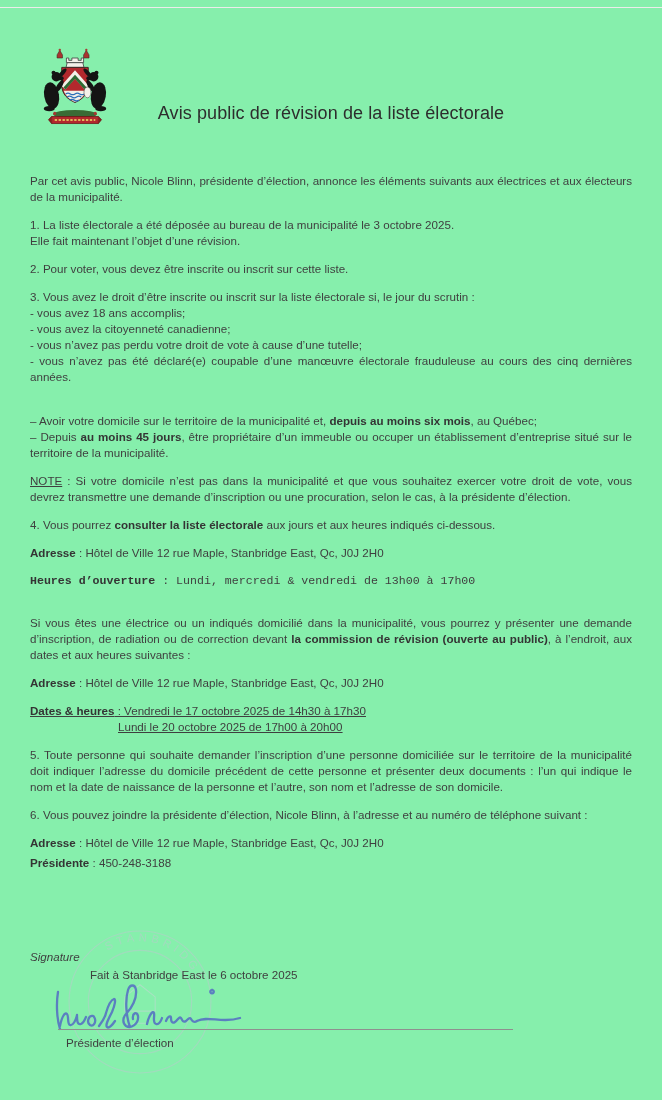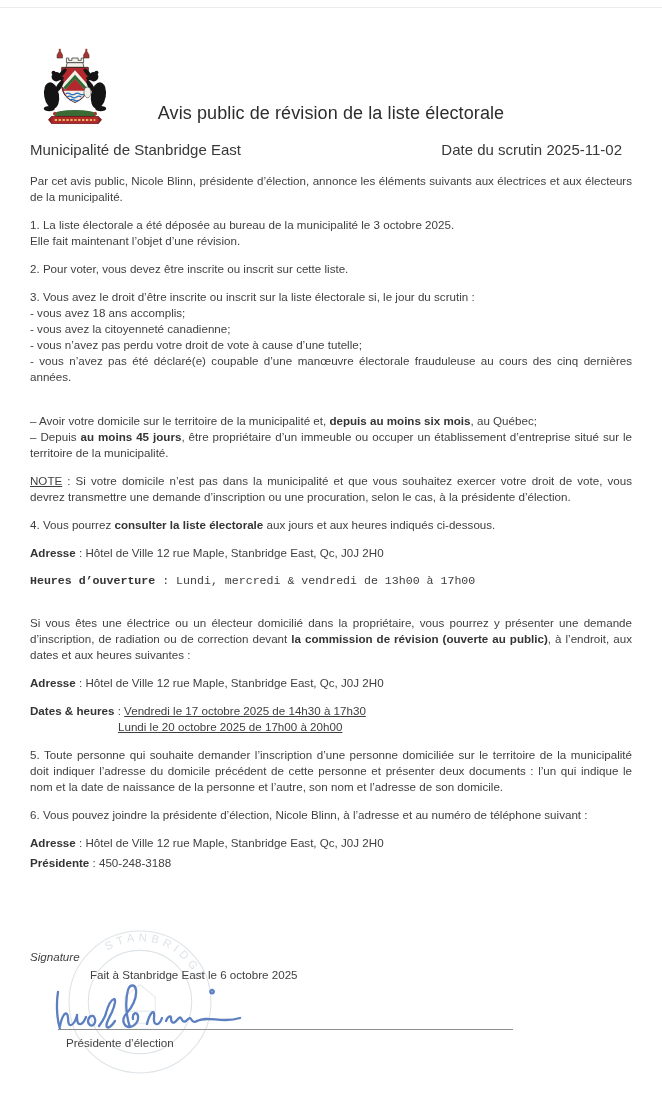--- a/index.html
+++ b/index.html
@@ -1,21 +1,21 @@
 <!DOCTYPE html>
 <html><head>
 <meta charset="utf-8">
 <style>
   * { margin:0; padding:0; box-sizing:border-box; }
   html,body { background:#e9e9e9; }
   .page {
     position:relative;
     width:662px; height:1100px;
     margin:0 auto;
-    background:#ffffff;
+    background:#86efac;
     font-family:"Liberation Sans","DejaVu Sans",sans-serif;
     color:#3f3f3f;
     overflow:hidden;
   }
   .top-rule {
     position:absolute; top:7px; left:0;
     width:100%; height:1px; background:#ececea;
   }
   .coat-of-arms {
     position:absolute; left:36px; top:47px;
@@ -36,21 +36,21 @@
     position:absolute; top:173px; left:30px; width:602px;
     font-size:11.6px; line-height:16px;
     text-align:justify;
   }
   .content p { margin:0 0 12px 0; }
   .content p.mb-lg { margin-bottom:26px;font-family:Liberation Mono, monospace; }
   .content p.mb-xs { margin-bottom:4px; }
   b { font-weight:bold; color:#343434; }
   u, .ul { text-decoration:underline; }
   .dates-indent { display:inline-block; width:88px; }
-  .dates-p { text-align:left; }
+  .dates-p { text-align:left;text-decoration:underline; }
 
   .footer { position:absolute; left:0; top:0; width:100%; height:100%; pointer-events:none; }
   .sig-label { position:absolute; left:30px; top:950px; font-size:11.6px;font-style:italic; }
   .sig-place { position:absolute; left:73px; top:968px; font-size:11.6px;margin-left:17px; }
   .seal {
     position:absolute; left:64px; top:926px;
     width:152px; height:152px; opacity:0.5;
   }
   .sig-svg { position:absolute; left:52px; top:982px; width:240px; height:60px; }
   .sig-line {
@@ -120,24 +120,20 @@
       <circle cx="76" cy="85" r="2" fill="#a8342f"></circle>
 
       <path d="M20 89 h60 v9 h-60 z" fill="#b3282d" stroke="#6e1414" stroke-width="1"></path>
       <path d="M20 89 l-4 4 4 5 M80 89 l4 4 -4 5" fill="#8c1c1c" stroke="#6e1414" stroke-width="1"></path>
       <line x1="24" y1="93.5" x2="76" y2="93.5" stroke="#e0b95c" stroke-width="2.4" stroke-dasharray="3 2"></line>
     </svg>
   </div>
 
   <h1 class="doc-title">Avis public de révision de la liste électorale</h1>
 
-  <div class="subheader">
-    <span>Municipalité de Stanbridge East</span>
-    <span>Date du scrutin 2025-11-02</span>
-  </div>
 
   <div class="content">
     <p><span>Par cet avis public, Nicole Blinn, présidente d’élection, annonce les éléments suivants aux électrices et aux électeurs de la municipalité.</span></p>
 
     <p>
       <span>1. La liste électorale a été déposée au bureau de la municipalité le 3 octobre 2025.</span><br>
       <span>Elle fait maintenant l’objet d’une révision.</span>
     </p>
 
     <p><span>2. Pour voter, vous devez être inscrite ou inscrit sur cette liste.</span></p>
@@ -166,21 +162,21 @@
 
     <p>
       <b>Adresse</b><span> : Hôtel de Ville 12 rue Maple, Stanbridge East, Qc, J0J 2H0</span>
     </p>
 
     <p class="mb-lg">
       <b>Heures d’ouverture</b><span> : Lundi, mercredi &amp; vendredi de 13h00 à 17h00</span>
     </p>
 
     <p>
-      <span>Si vous êtes une électrice ou un électeur domicilié dans la propriétaire, vous pourrez y présenter une demande d’inscription, de radiation ou de correction devant </span><b>la commission de révision (ouverte au public)</b><span>, à l’endroit, aux dates et aux heures suivantes :</span>
+      <span>Si vous êtes une électrice ou un indiqués domicilié dans la municipalité, vous pourrez y présenter une demande d’inscription, de radiation ou de correction devant </span><b>la commission de révision (ouverte au public)</b><span>, à l’endroit, aux dates et aux heures suivantes :</span>
     </p>
 
     <p>
       <b>Adresse</b><span> : Hôtel de Ville 12 rue Maple, Stanbridge East, Qc, J0J 2H0</span>
     </p>
 
     <p class="dates-p">
       <b>Dates &amp; heures</b><span> : </span><u>Vendredi le 17 octobre 2025 de 14h30 à 17h30</u><br>
       <span class="dates-indent"></span><u>Lundi le 20 octobre 2025 de 17h00 à 20h00</u>
     </p>

